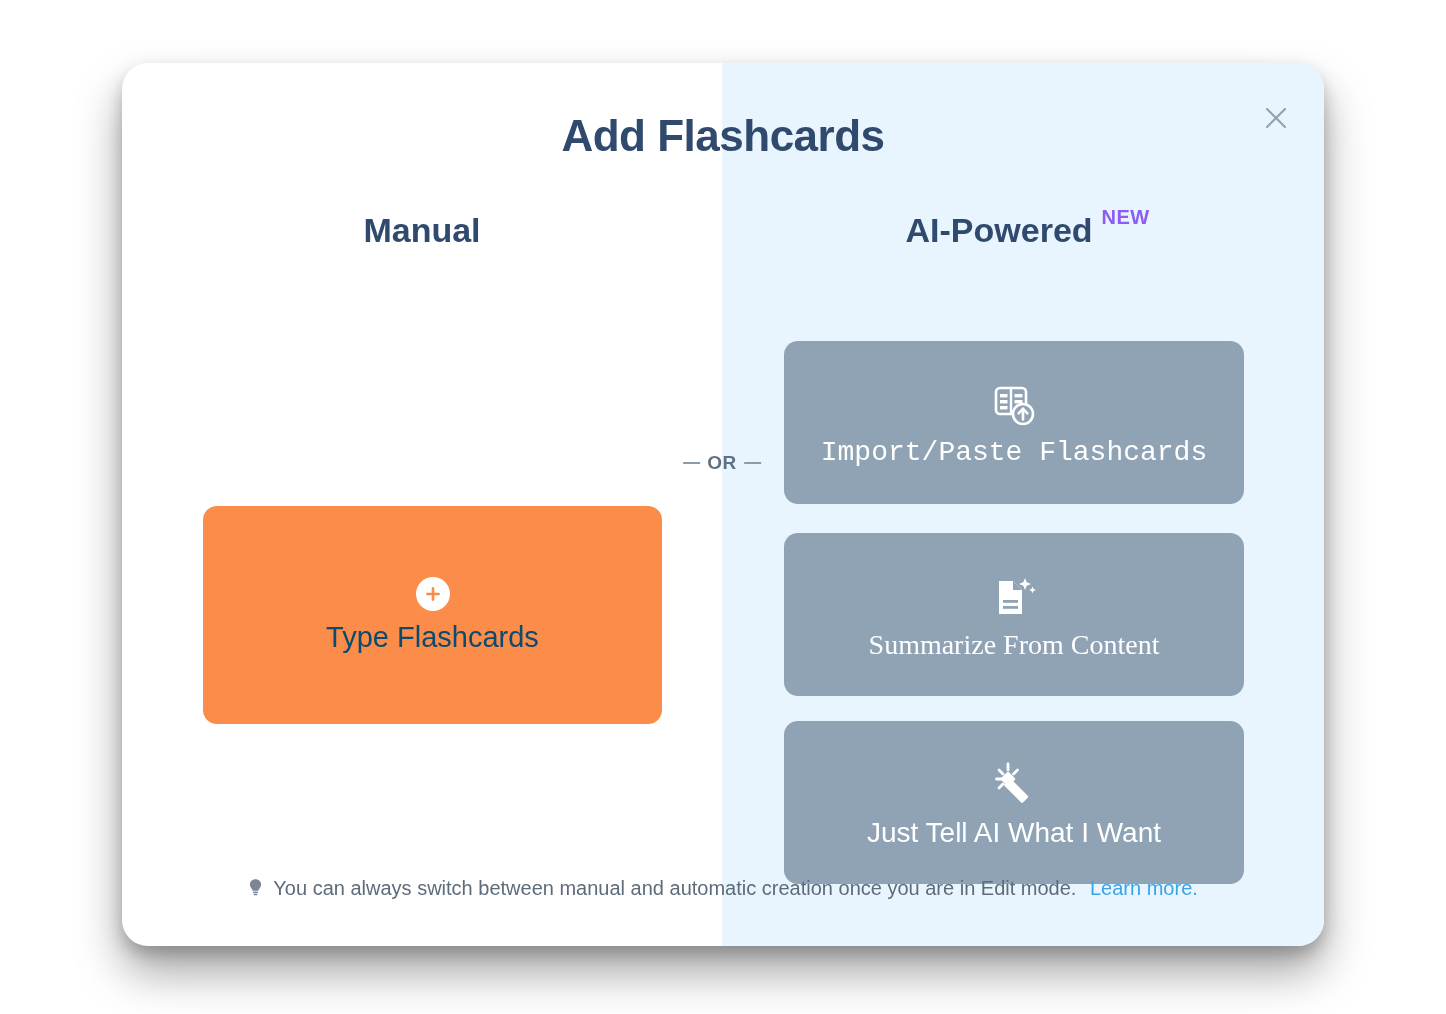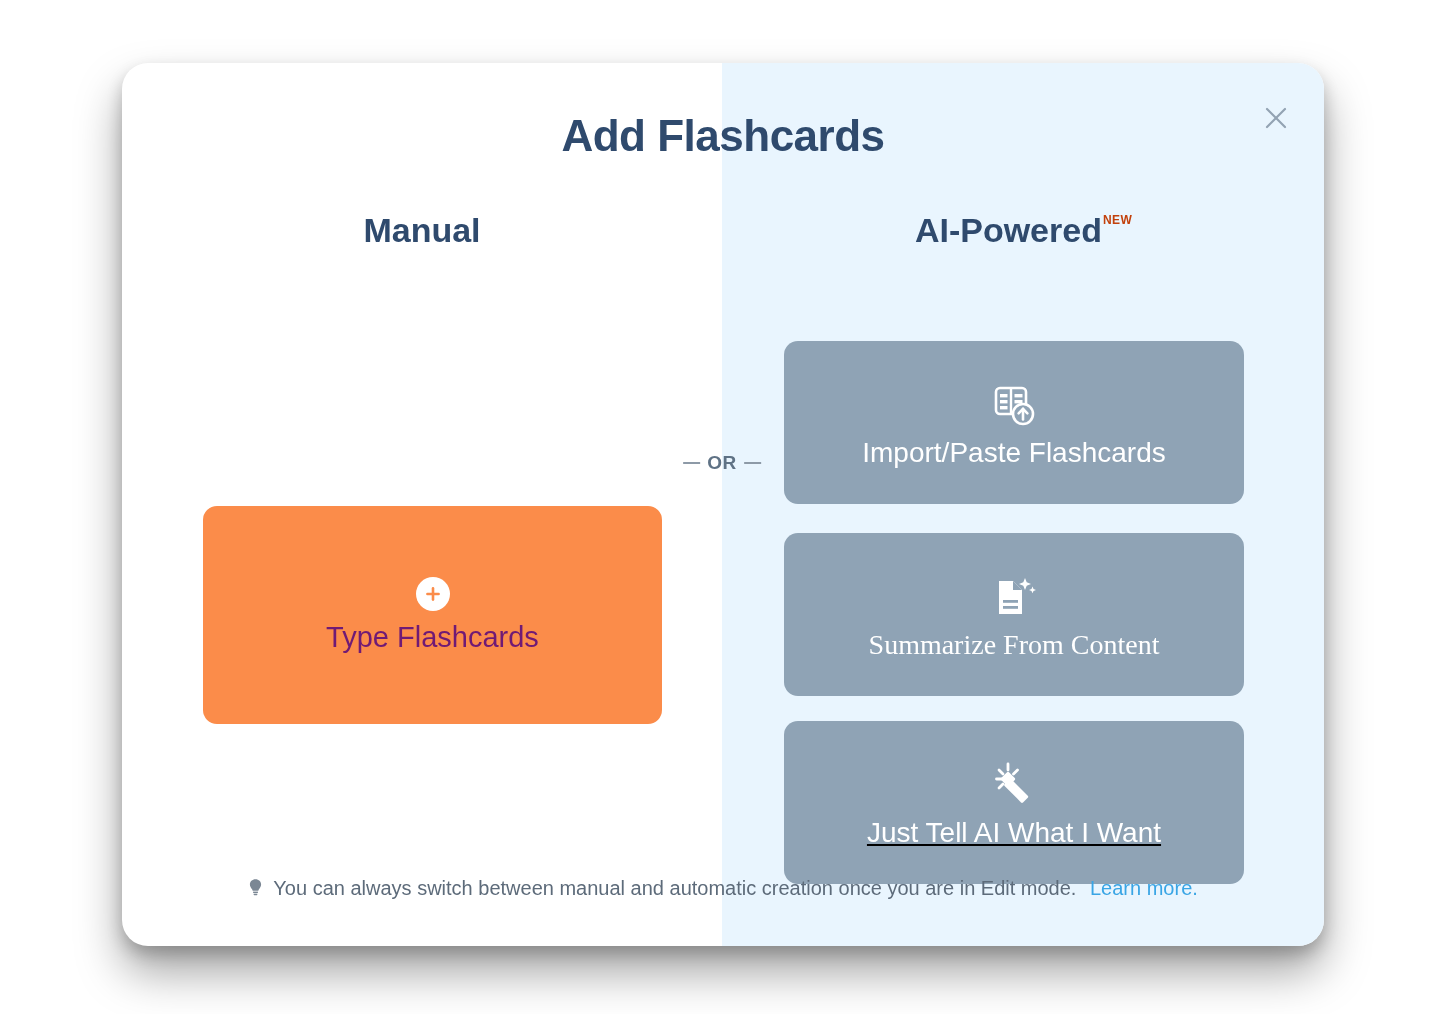--- a/index.html
+++ b/index.html
@@ -98,27 +98,27 @@
     top: 18px;
     left: 0;
     width: 100%;
     text-align: center;
     font-size: 34px;
     font-weight: bold;
     color: #2f4a6d;
     white-space: nowrap;
   }
   .col-heading .new-badge {
-    font-size: 12px;
+    font-size: 20px;
     font-weight: bold;
-    color: #c2410c;
+    color: #8b5cf6;
     vertical-align: super;
     position: relative;
     top: -6px;
-    left: 1px;
+    left: 9px;
     letter-spacing: 0.4px;
   }
 
   
   #type-flashcards-btn {
     position: absolute;
     left: 81px;
     top: 313px;
     width: 459px;
     height: 218px;
@@ -136,21 +136,21 @@
   #plus-circle {
     width: 34px;
     height: 34px;
     border-radius: 50%;
     background: #ffffff;
     display: flex;
     align-items: center;
     justify-content: center;
   }
   #type-flashcards-label {
-    color: #701a75;
+    color: #0c4a6e;
     font-size: 29px;
     font-weight: normal;
   }
 
   
   #or-divider {
     position: absolute;
     left: 600px;
     top: 389px;
     transform: translateX(-50%);
@@ -182,23 +182,23 @@
     border: none;
     border-radius: 14px;
     cursor: pointer;
     display: flex;
     flex-direction: column;
     align-items: center;
     justify-content: center;
     gap: 4px;
     font-family: inherit;
   }
-  #ai-btn-0 { top: 148px; }
+  #ai-btn-0 { top: 148px; font-family: Liberation Mono, monospace; }
   #ai-btn-1 { top: 340px; font-family: Liberation Serif, serif; }
-  #ai-btn-2 { top: 528px; text-decoration: underline; }
+  #ai-btn-2 { top: 528px; }
 
   .ai-icon {
     height: 56px;
     display: flex;
     align-items: center;
     justify-content: center;
   }
   .ai-label {
     color: #ffffff;
     font-size: 28px;

